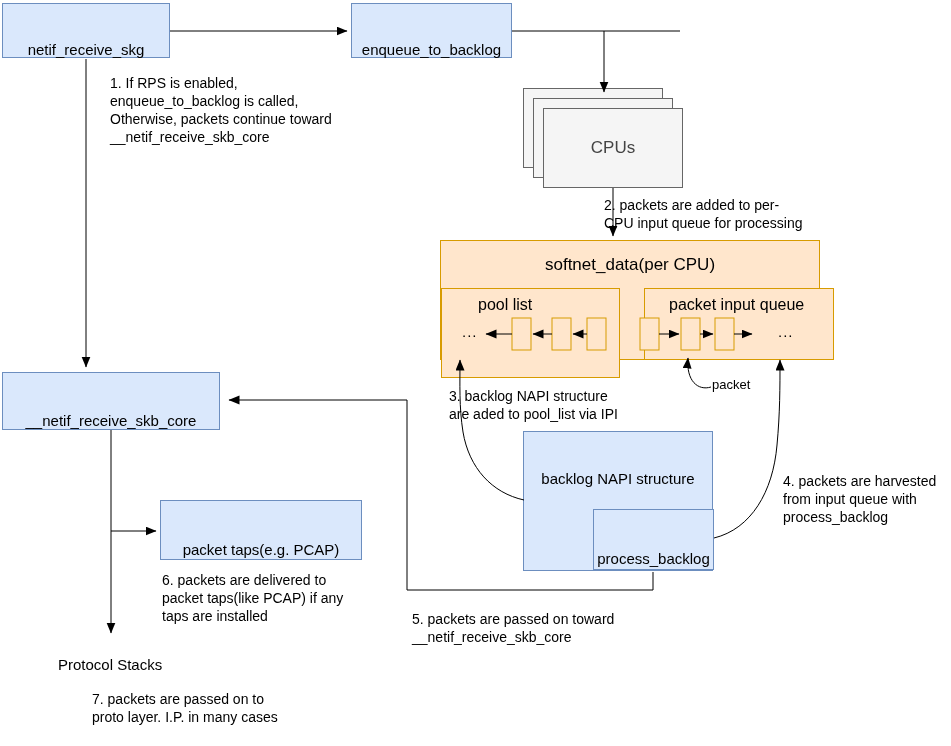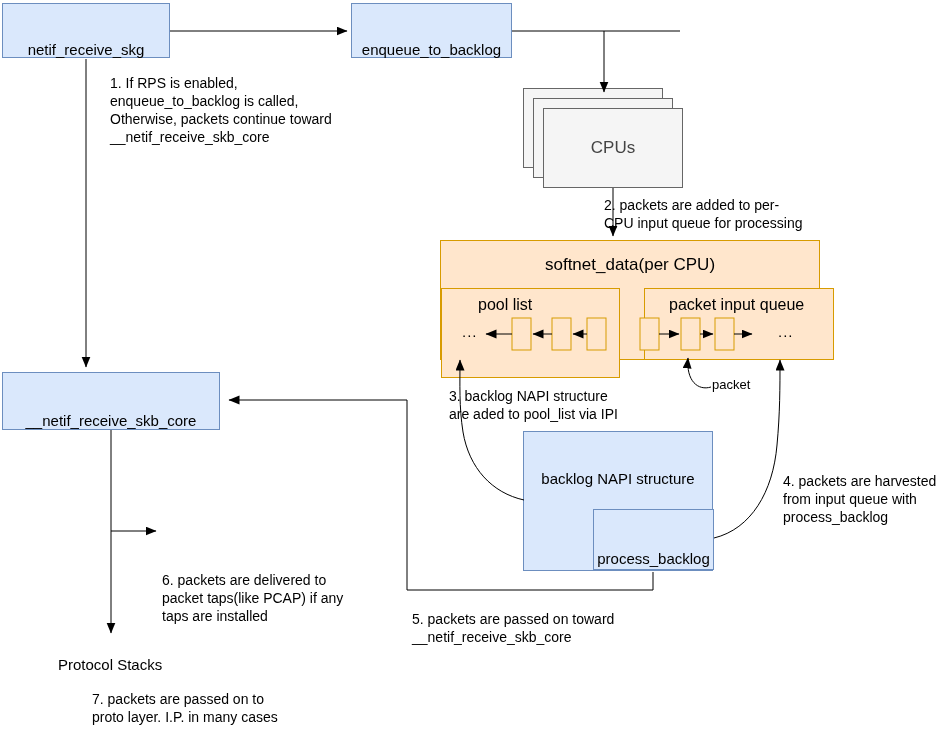--- a/index.html
+++ b/index.html
@@ -61,20 +61,23 @@
 
   <div class="box orange sub" style="left:644px;top:288px;width:190px;height:72px">
     <span class="sublbl" style="left:24px;top:7px">packet input queue</span>
     <span class="dots" style="left:133px;top:35px">...</span>
   </div>
 
   <div class="box blue" style="left:2px;top:372px;width:218px;height:58px">
     <span class="lbl">__netif_receive_skb_core</span>
   </div>
 
+  <div class="box blue" style="left:160px;top:500px;width:202px;height:60px">
+    <span class="lbl">packet taps(e.g. PCAP)</span>
+  </div>
 
   <div class="box blue backlog-box" style="left:523px;top:431px;width:190px;height:140px">
     <div class="backlog-lbl">backlog NAPI structure</div>
   </div>
 
   <div class="box blue" style="left:593px;top:509px;width:121px;height:61px">
     <span class="lbl">process_backlog</span>
   </div>
 
   <div class="note" style="left:110px;top:74px">1. If RPS is enabled,

